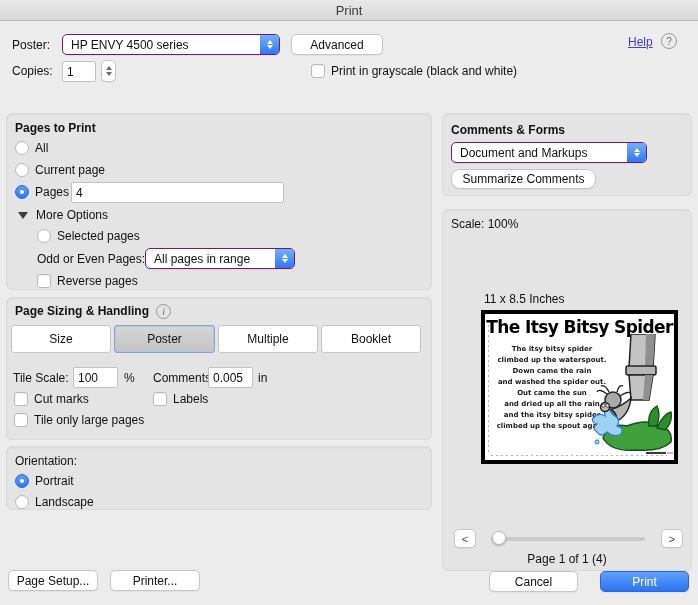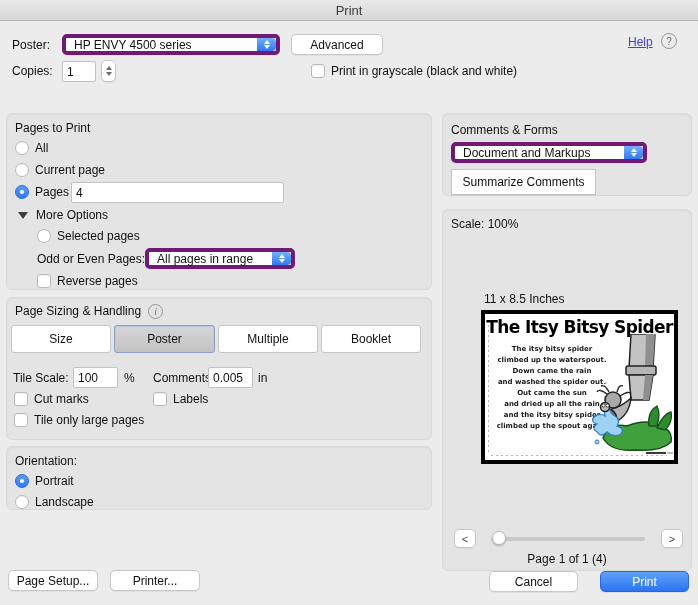--- a/index.html
+++ b/index.html
@@ -17,29 +17,29 @@
     border-bottom:1px solid #b6b6b6;
     display:flex; align-items:center; justify-content:center;
     font-size:13px; color:#3c3c3c;
   }
   
   .panel {
     background:#e4e4e4; border:1px solid #d9d9d9; border-radius:6px;
     box-shadow:inset 0 1px 2px rgba(0,0,0,0.04);
   }
   .lbl { height:16px; line-height:16px; white-space:nowrap; }
-  .hdr { font-weight:normal; }
+  .hdr { font-weight:bold; }
   
   .tinput {
     background:#fff; border:1px solid #c2c2c2; border-radius:2px;
     font-family:"Liberation Sans",sans-serif; font-size:12px;
     padding:0 4px; color:#111;
   }
   .dropdown {
-    background:#fff; border:4px solid #701a75; border-radius:5px;
+    background:#fff; border:1px solid #701a75; border-radius:5px;
     display:flex; align-items:center; position:relative;
     box-shadow:0 1px 1px rgba(0,0,0,0.06);
   }
   .dropdown .dd-label { flex:1; padding:0 8px; white-space:nowrap; overflow:hidden; }
   .dd-cap {
     width:19px; align-self:stretch; border-radius:0 4px 4px 0;
     background:linear-gradient(#74b0f9,#3077f4);
     display:flex; flex-direction:column; align-items:center; justify-content:center; gap:1px;
   }
   .chev { width:0; height:0; border-left:3.5px solid transparent; border-right:3.5px solid transparent; }
@@ -246,21 +246,21 @@
 
 <div class="abs panel" style="left:442px;top:113px;width:250px;height:83px;">
   <div class="abs dropdown" style="left:8px;top:28px;width:196px;height:21px;">
     <span class="dd-label">Document and Markups</span>
     <span class="dd-cap">
         <span class="chev up"></span>
         <span class="chev dn"></span>
       </span>
   </div>
   <div class="abs lbl hdr" style="left:8px;top:8px;">Comments &amp; Forms</div>
-  <div class="abs btn" style="left:8px;top:55px;width:145px;height:26px;border-radius:0;">
+  <div class="abs btn" style="left:8px;top:55px;width:145px;height:20px;border-radius:9px;">
     <span>Summarize Comments</span>
   </div>
 </div>
 
 <div class="abs panel" style="left:442px;top:209px;width:250px;height:362px;">
   <div class="abs lbl" style="left:8px;top:6px;">Scale: 100%</div>
   <div class="abs lbl" style="left:41px;top:81px;">11 x 8.5 Inches</div>
 
   <div class="abs pframe" style="left:38px;top:100px;width:197px;height:154px;">
     <div class="abs tickv" style="left:3px;top:6px;height:132px;"></div>

